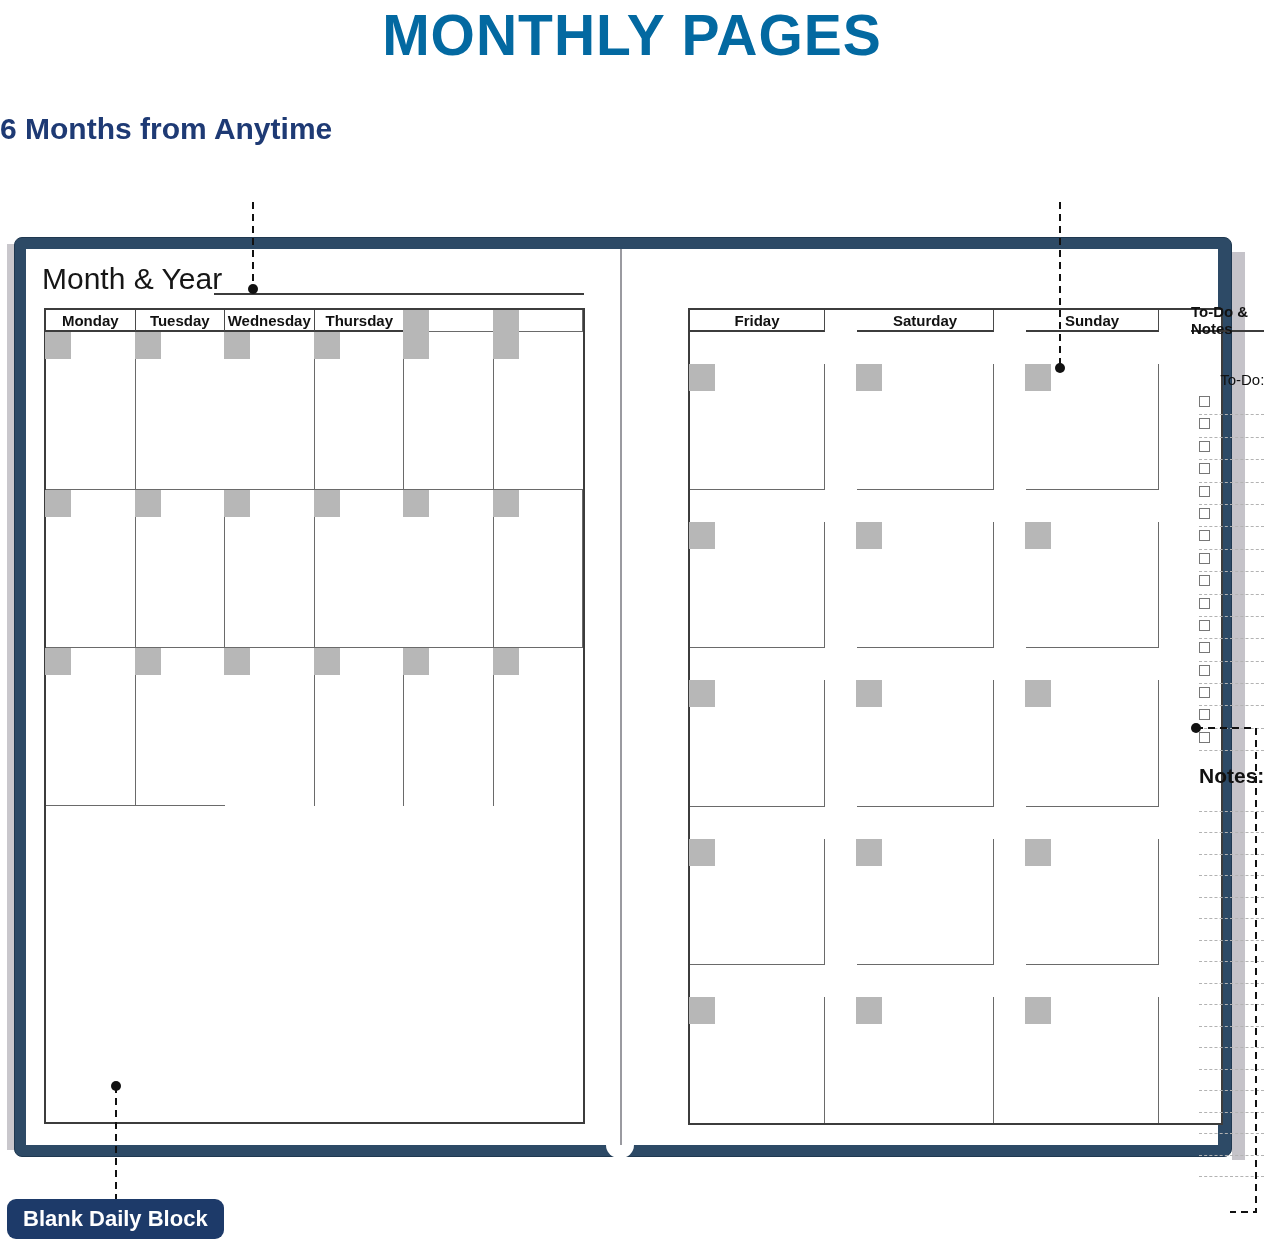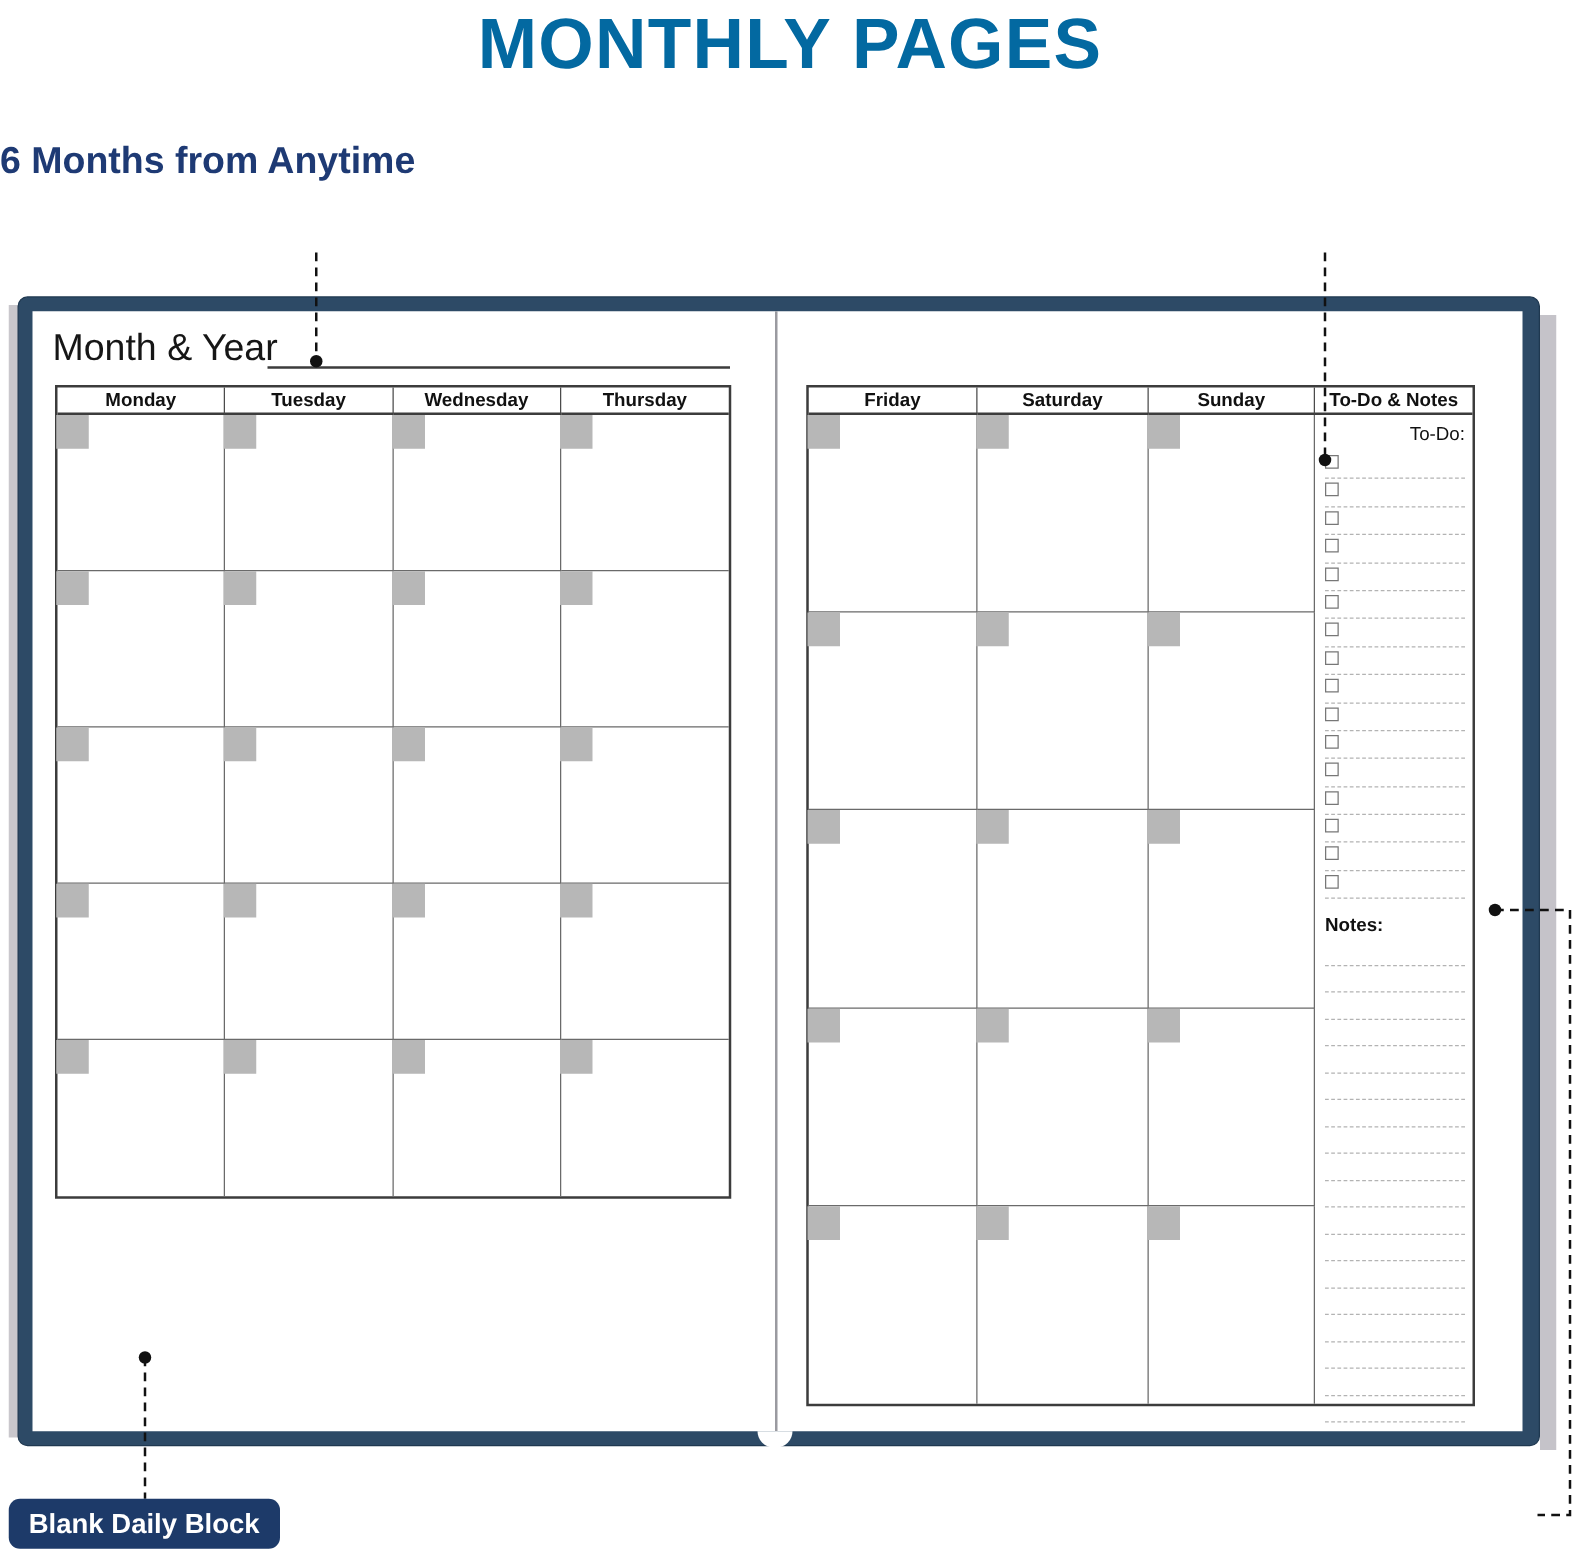--- a/index.html
+++ b/index.html
@@ -32,39 +32,39 @@
          border-radius:0 0 14px 14px;z-index:5;}
 
   
   #month-year{position:absolute;left:42px;top:262px;font-size:30px;color:#161616;z-index:6;}
   #month-year-line{position:absolute;left:214px;top:293px;width:370px;height:0;
                    border-top:2px solid #3c3c3c;z-index:6;}
 
   
   .cal-table{position:absolute;display:grid;background:#fff;border:2px solid #3c3c3c;
              box-sizing:border-box;z-index:6;}
-  #left-table{left:44px;top:308px;width:541px;height:651px;
-              grid-template-columns:repeat(4,1fr);grid-template-rows:22px repeat(5,1fr);}
-  #right-table{left:645px;top:308px;width:535px;height:817px;
-               grid-template-columns:135px 137px 133px 1fr;grid-template-rows:22px repeat(5,1fr);}
+  #left-table{left:44px;top:308px;width:541px;height:816px;
+              grid-template-columns:repeat(6,1fr);grid-template-rows:22px repeat(5,1fr);}
+  #right-table{left:688px;top:308px;width:535px;height:817px;
+               grid-template-columns:135px 137px 133px 1fr;grid-template-rows:22px repeat(5,1fr);gap:32px;}
   .hdr-cell{border-right:1px solid #4a4a4a;border-bottom:2px solid #3c3c3c;
             display:flex;align-items:center;justify-content:center;
             font-size:15px;font-weight:700;color:#111;}
   .day-cell{position:relative;border-right:1px solid #6a6a6a;border-bottom:1px solid #6a6a6a;}
   .no-r{border-right:none !important;}
   .no-b{border-bottom:none !important;}
   .day-square{position:absolute;left:-1px;top:0;width:26px;height:27px;background:#b7b7b7;}
 
   
   .todo-cell{grid-column:4;grid-row:2 / span 5;padding:5px 6px 0 8px;box-sizing:border-box;}
   .todo-title{font-size:15px;font-weight:400;color:#111;margin:2px 0 5px 0;text-align:right;}
   .todo-item{position:relative;height:21.4px;border-bottom:1.4px dashed #b3b3b3;}
   .todo-checkbox{position:absolute;left:0;top:3px;width:9px;height:9px;
                  border:1.4px solid #777;background:#fff;}
-  .notes-title{font-size:15px;font-weight:700;color:#111;margin:13px 0 2px 0;}
+  .notes-title{font-size:21px;font-weight:700;color:#111;margin:13px 0 2px 0;}
   .note-line{height:20.5px;border-bottom:1.4px dashed #b3b3b3;}
 
   
   #connectors{position:absolute;left:0;top:0;z-index:50;pointer-events:none;}
 </style>
 </head>
 <body>
 
 <div id="stage">
 

